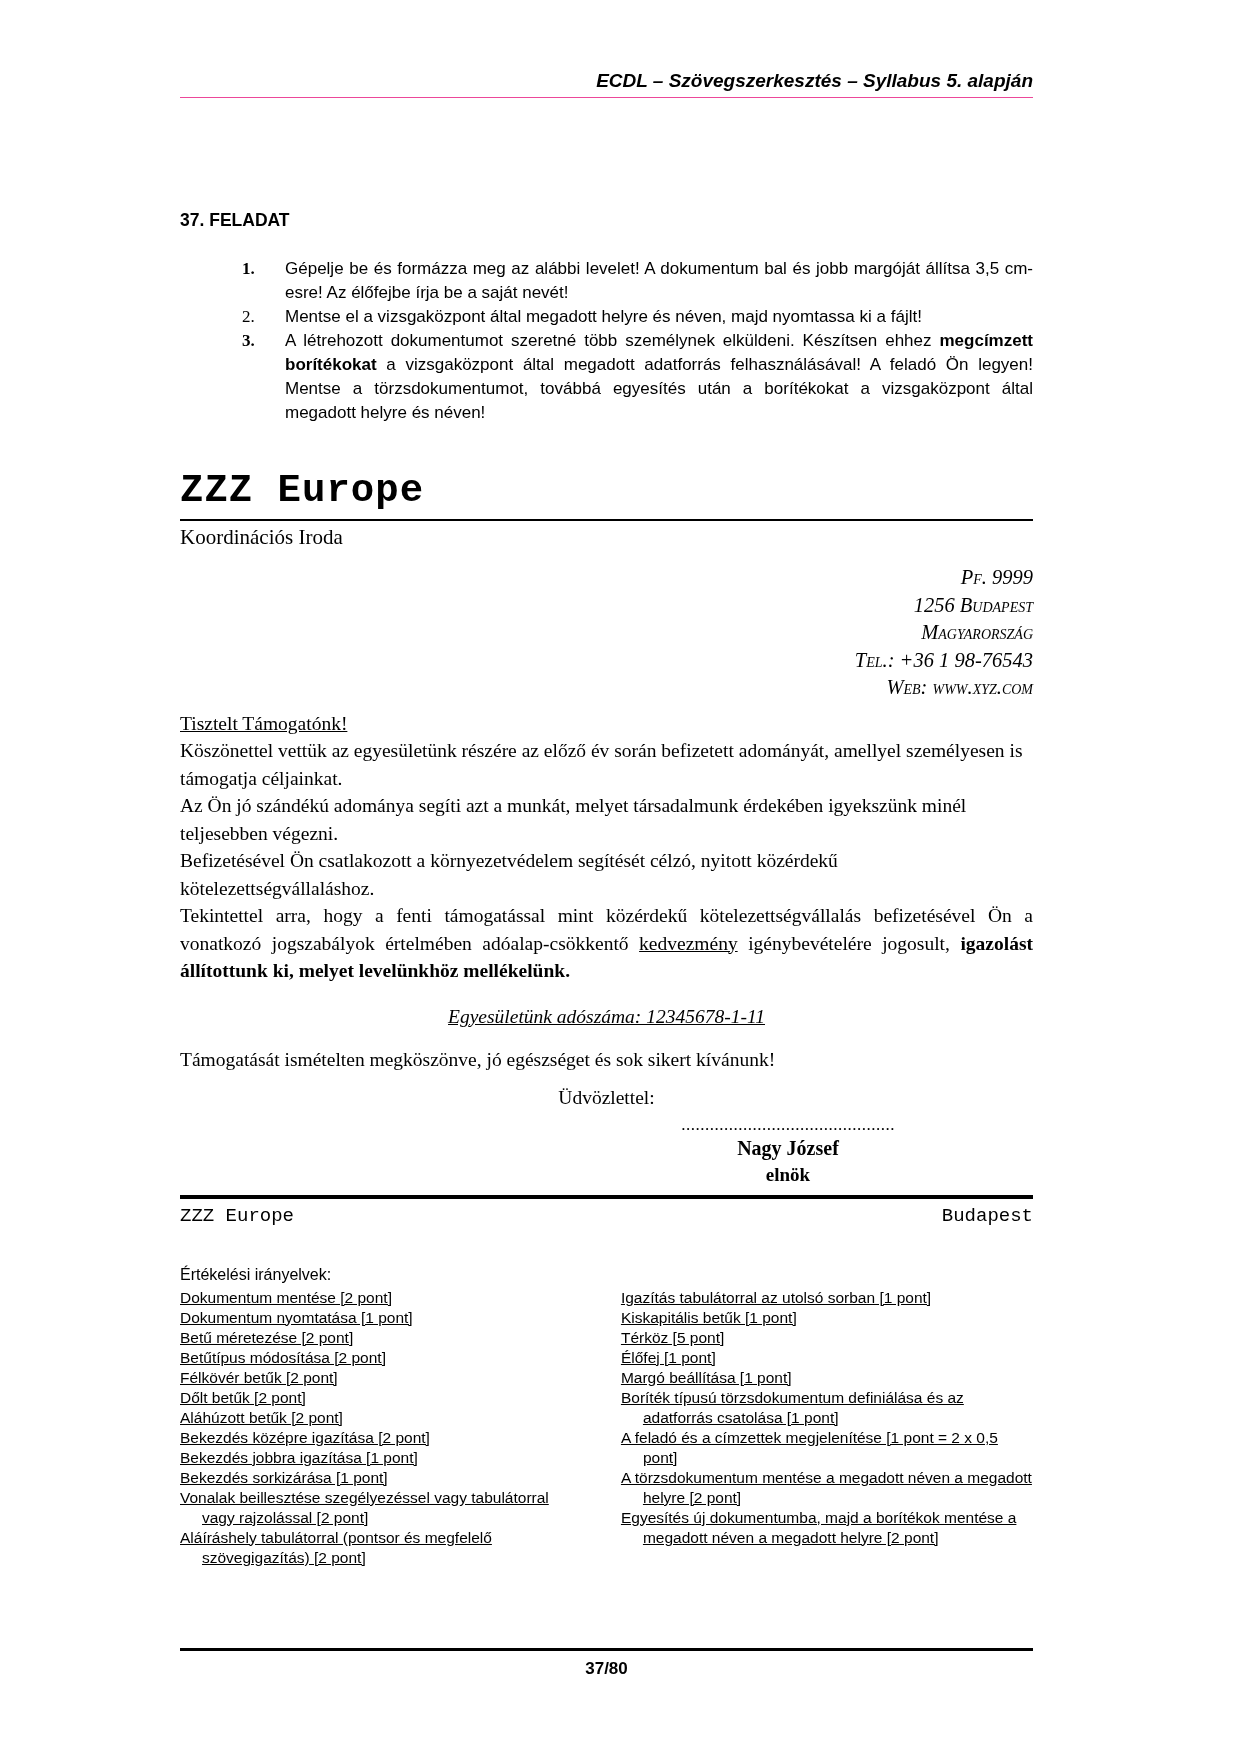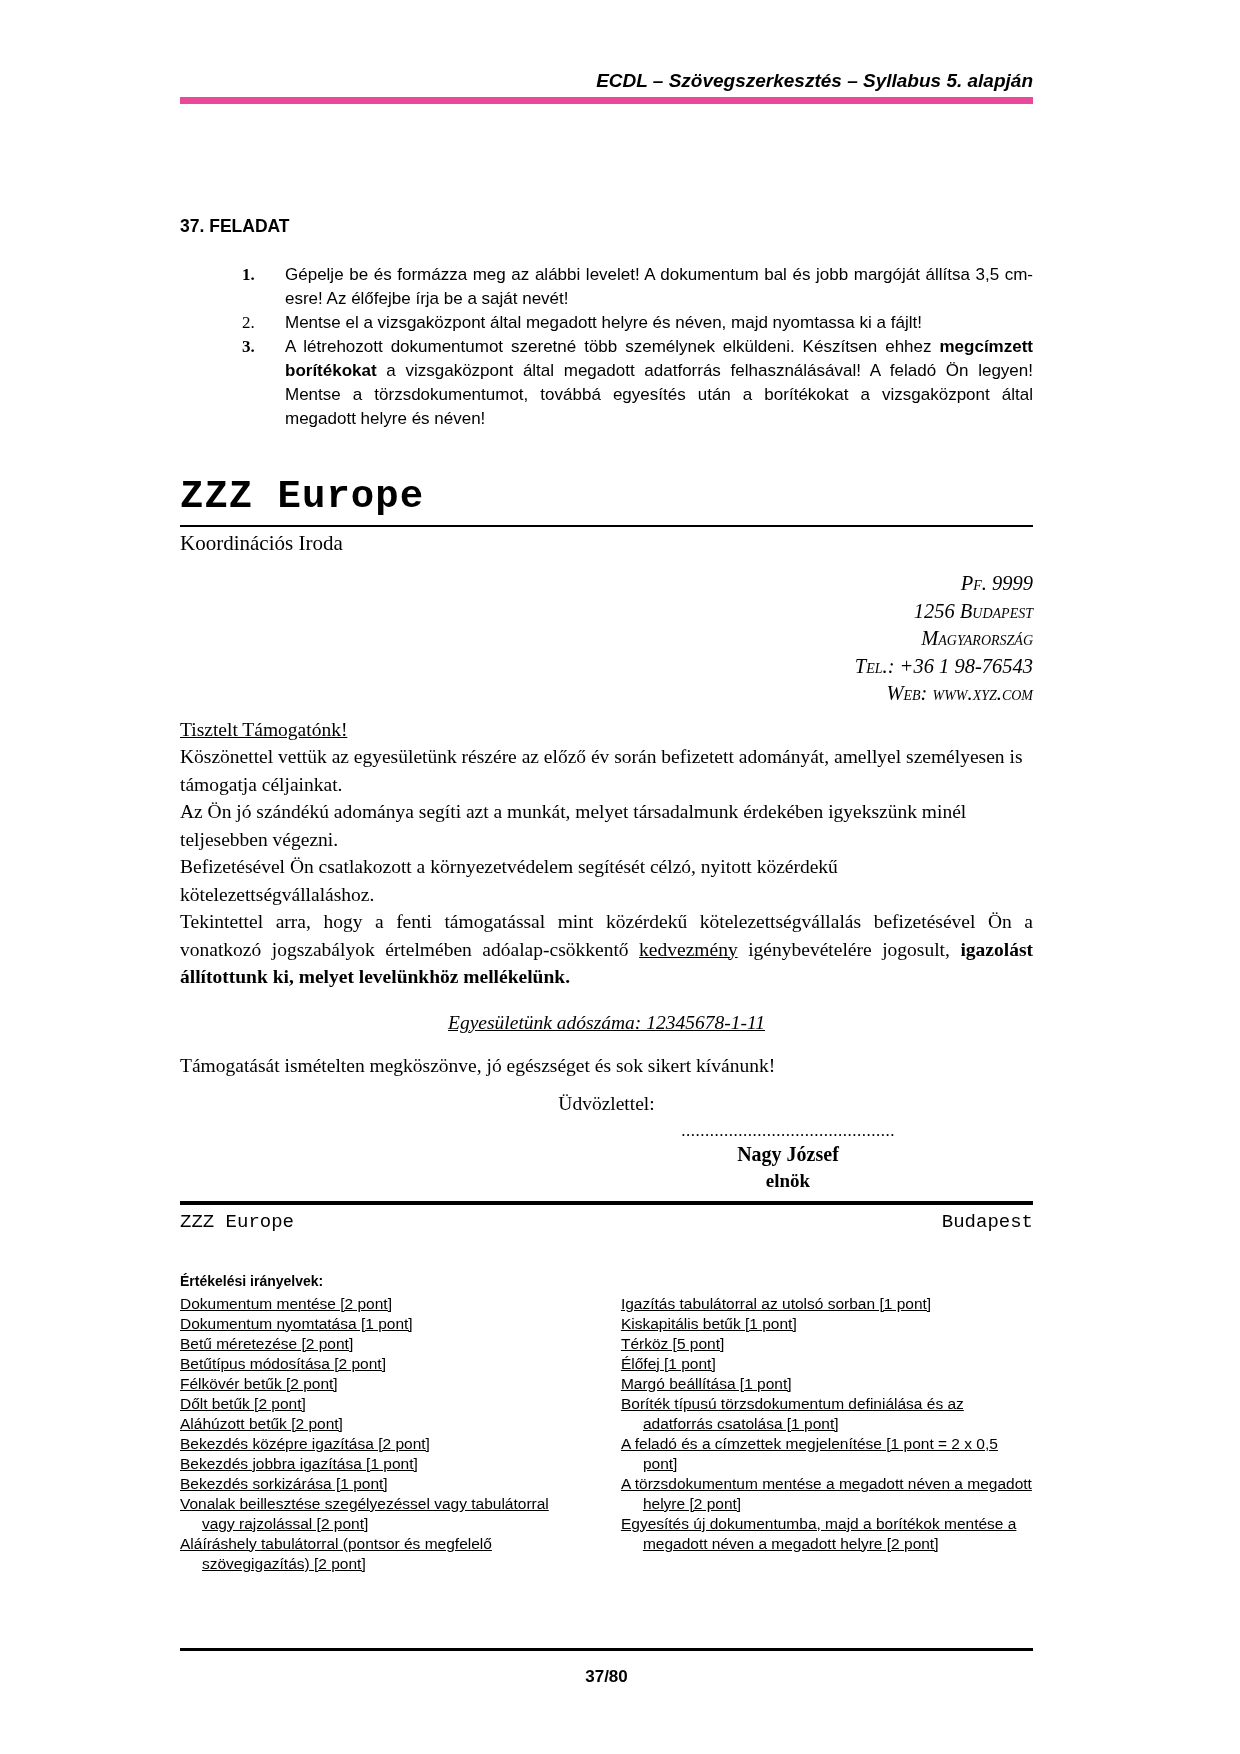--- a/index.html
+++ b/index.html
@@ -10,21 +10,21 @@
     font-family:"Liberation Sans", sans-serif;
     -webkit-font-smoothing:antialiased;
   }
   .content { margin-left:180px; width:853px; }
 
   
   .doc-header {
     padding-top:70px;
     text-align:right;
     font-style:italic; font-weight:bold; font-size:19px;
-    border-bottom:7px solid #ec4899;
+    border-bottom:1px solid #ec4899;
     padding-bottom:5px;
   }
 
   
   .task-title { margin-top:112px; font-weight:bold; font-size:17.5px; }
   ol.task-list { list-style:none; margin:26px 0 0 0; padding:0; }
   .task-item {
     position:relative; padding-left:105px;
     font-size:17px; line-height:24px; text-align:justify;
   }
@@ -67,33 +67,33 @@
   .sig-role { font-weight:bold; font-size:19px; line-height:25px; }
 
   .letter-footer {
     margin-top:8px; border-top:4px solid #000; padding-top:4px;
     display:flex; justify-content:space-between;
     font-family:"Liberation Mono", monospace; font-size:19px;
   }
 
   
   .eval { margin-top:34px; }
-  .eval-heading { font-weight:bold; font-size:14px; line-height:20px; }
+  .eval-heading { font-weight:normal; font-size:16px; line-height:20px; }
   .eval-cols { display:flex; gap:2px; margin-top:3px;text-decoration:underline; }
   .col-left  { width:425px; }
   .col-right { width:448px;margin-left:48px; }
   .eval-item {
     font-size:15.5px; line-height:20px;
     padding-left:22px; text-indent:-22px;
   }
 
   
   .page-footer {
     position:absolute; left:180px; top:1648px; width:853px;
-    border-top:3px solid #000; text-align:center; padding-top:16px;
+    border-top:3px solid #000; text-align:center; padding-top:8px;
     font-weight:bold; font-size:17px;
   }
 </style>
 </head>
 <body>
 
 <div class="content">
 
   <div class="doc-header">
     <span>ECDL – Szövegszerkesztés – Syllabus 5. alapján</span>

